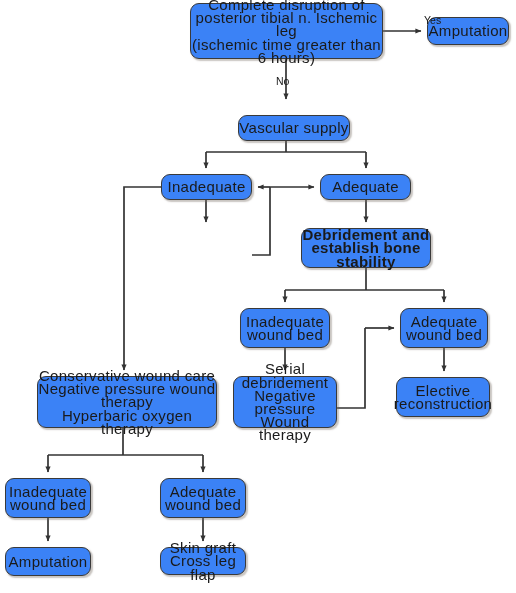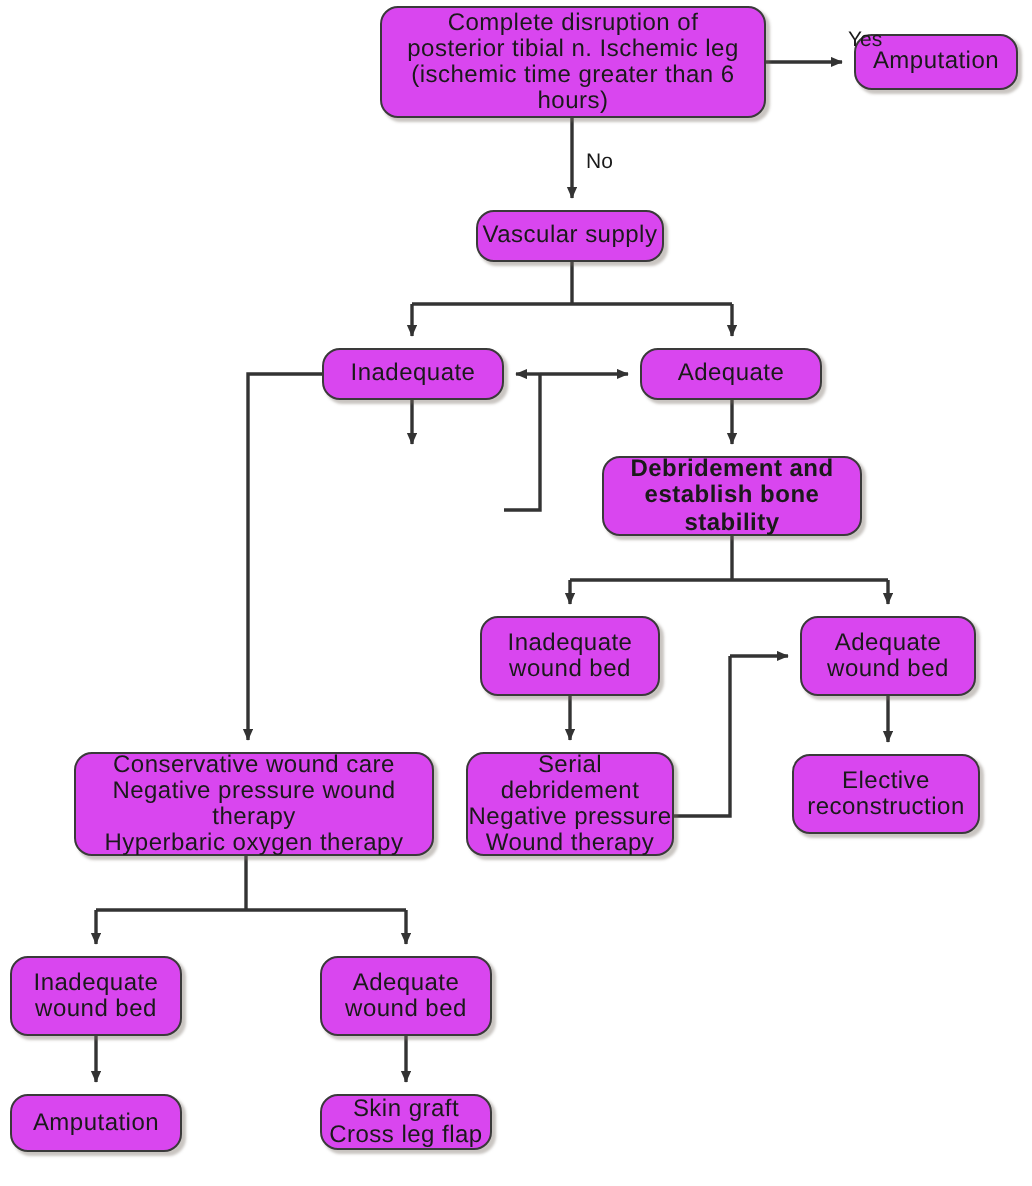--- a/index.html
+++ b/index.html
@@ -16,25 +16,25 @@
   }
   #chart {
     position: absolute;
     left: 0; top: 0;
     width: 516px;
     height: 593px;
   }
   .node {
     position: absolute;
     box-sizing: border-box;
-    background: #d946ef;
+    background: #3b82f6;
     border: 1.3px solid #3a3a3a;
     border-radius: 9px;
     color: #1a1a1a;
-    font-size: 12px;
+    font-size: 15px;
     line-height: 13.2px;
     text-align: center;
     display: flex;
     align-items: center;
     justify-content: center;
     box-shadow: 1.6px 1.6px 1.4px rgba(120,110,100,0.40);
     white-space: pre-line;
     letter-spacing: 0.02em;
     z-index: 2;
   }
@@ -107,21 +107,21 @@
       <path d="M48,518 L48,541" marker-end="url(#ah)"></path>
 
       <path d="M203,518 L203,541" marker-end="url(#ah)"></path>
     </g>
   </svg>
 
   <div class="node" style="left: 190px; top: 3px; width: 193px; height: 56px;">Complete disruption of
 posterior tibial n. Ischemic leg
 (ischemic time greater than 6 hours)</div>
   <div class="node" style="left: 427px; top: 17px; width: 82px; height: 28px;">Amputation</div>
-  <div class="node" style="left: 238px; top: 105px; width: 94px; height: 26px;">Vascular supply</div>
+  <div class="node" style="left: 238px; top: 115px; width: 112px; height: 26px;">Vascular supply</div>
   <div class="node" style="left: 161px; top: 174px; width: 91px; height: 26px;">Inadequate</div>
   <div class="node" style="left: 320px; top: 174px; width: 91px; height: 26px;">Adequate</div>
   <div class="node" style="left: 301px; top: 228px; width: 130px; height: 40px; font-weight: bold;">Debridement and
 establish bone stability</div>
   <div class="node" style="left: 240px; top: 308px; width: 90px; height: 40px;">Inadequate
 wound bed</div>
   <div class="node" style="left: 400px; top: 308px; width: 88px; height: 40px;">Adequate
 wound bed</div>
   <div class="node" style="left: 37px; top: 376px; width: 180px; height: 52px;">Conservative wound care
 Negative pressure wound therapy
@@ -133,15 +133,15 @@
 reconstruction</div>
   <div class="node" style="left: 5px; top: 478px; width: 86px; height: 40px;">Inadequate
 wound bed</div>
   <div class="node" style="left: 160px; top: 478px; width: 86px; height: 40px;">Adequate
 wound bed</div>
   <div class="node" style="left: 5px; top: 547px; width: 86px; height: 29px;">Amputation</div>
   <div class="node" style="left: 160px; top: 547px; width: 86px; height: 28px;">Skin graft
 Cross leg flap</div>
 
   <div class="edge-label" style="left: 388px; top: 14px; margin-left: 36px;">Yes</div>
-  <div class="edge-label" style="left: 293px; top: 75px;">No</div>
+  <div class="edge-label" style="left: 276px; top: 75px;">No</div>
 
 </div>
 
 </body></html>

